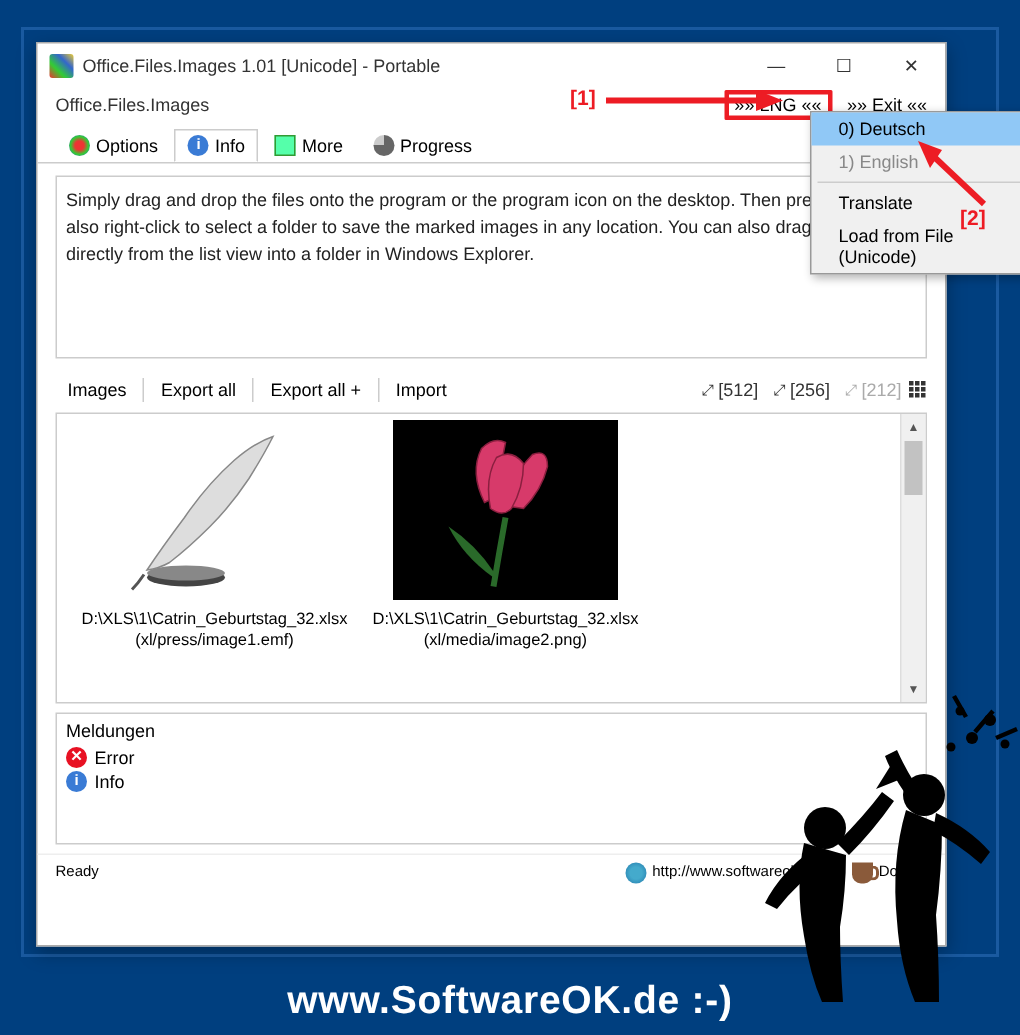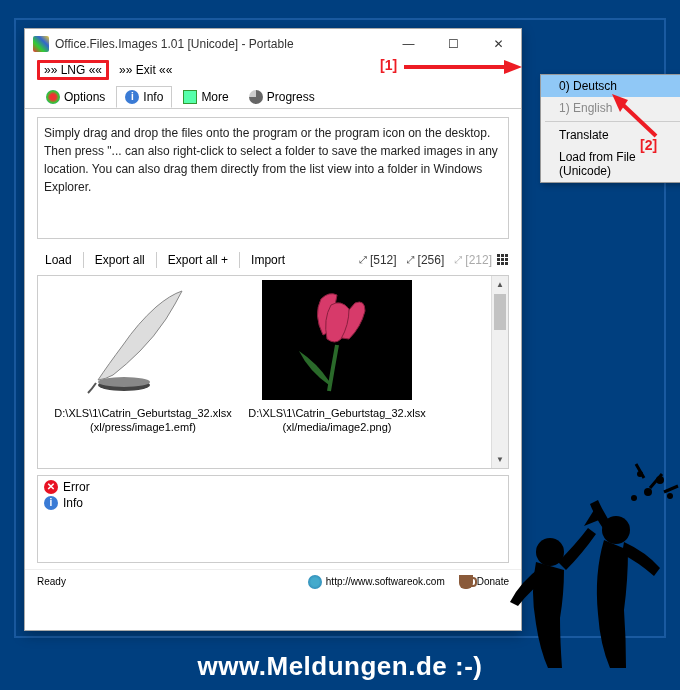--- a/index.html
+++ b/index.html
@@ -1,18 +1,18 @@
 <!DOCTYPE html>
 <html><head>
 <meta charset="utf-8">
 <style>
 * { box-sizing: border-box; margin: 0; padding: 0; font-family: "Segoe UI", Tahoma, sans-serif; }
 body { width: 680px; height: 690px; background: #003f7f; overflow: hidden; position: relative; }
 .outer-frame { position: absolute; left: 14px; top: 18px; width: 652px; height: 620px; border: 2px solid #1a5aa0; }
-.window { position: absolute; left: 8px; top: 8px; width: 498px; height: 603px; background: #fff; border: 1px solid #aaa; box-shadow: 0 4px 12px rgba(0,0,0,0.3); }
+.window { position: absolute; left: 8px; top: 8px; width: 607px; height: 603px; background: #fff; border: 1px solid #aaa; box-shadow: 0 4px 12px rgba(0,0,0,0.3); }
 .titlebar { display: flex; align-items: center; height: 30px; padding: 0 0 0 8px; font-size: 12px; color: #333; }
 .titlebar .app-icon { width: 16px; height: 16px; margin-right: 6px; display: inline-block; background: linear-gradient(45deg,#e33,#3c3,#36c,#ec3); border-radius: 2px; }
 .titlebar .title-text { flex: 1; }
 .win-btn { width: 45px; height: 30px; display: flex; align-items: center; justify-content: center; font-size: 12px; }
 .menu-row { display: flex; align-items: center; height: 22px; padding: 0 12px; font-size: 12px; }
 .menu-row .subtitle { flex: 1; color: #333; }
 .lng-btn { padding: 0 4px; margin-right: 10px; color: #000; }
 .exit-btn { color: #000; }
 .lng-highlight { border: 3px solid #ed1c24; border-radius: 1px; padding: 0 4px; position: relative; z-index: 5; }
 .tabbar { display: flex; align-items: center; height: 28px; padding: 4px 12px 0 12px; border-bottom: 1px solid #ccc; font-size: 12px; gap: 2px; }
@@ -88,20 +88,21 @@
 
     <div class="titlebar">
       <span class="app-icon"></span>
       <span class="title-text">Office.Files.Images 1.01 [Unicode] - Portable</span>
       <div class="win-btn">—</div>
       <div class="win-btn">☐</div>
       <div class="win-btn close-btn">✕</div>
     </div>
 
     <div class="menu-row">
+      <span class="subtitle">Office.Files.Images</span>
       <span class="lng-btn lng-highlight">»» LNG ««</span>
       <span class="exit-btn">»» Exit ««</span>
     </div>
 
     <div class="tabbar">
       <div class="tab">
           <span class="tab-icon opt-icon"></span>
           <span>Options</span>
         </div>
       <div class="tab active">
@@ -116,21 +117,21 @@
           <span class="tab-icon prog-icon"></span>
           <span>Progress</span>
         </div>
     </div>
 
     <div class="info-box">
       <p>Simply drag and drop the files onto the program or the program icon on the desktop. Then press "... can also right-click to select a folder to save the marked images in any location. You can also drag them directly from the list view into a folder in Windows Explorer.</p>
     </div>
 
     <div class="toolbar">
-      <span class="tbtn">Load</span>
+      <span class="tbtn">Images</span>
         <span class="sep"></span>
       <span class="tbtn">Export all</span>
         <span class="sep"></span>
       <span class="tbtn">Export all +</span>
         <span class="sep"></span>
       <span class="tbtn">Import</span>
       <span class="spacer"></span>
       <span class="zoom-btn">
           <span class="zoom-icon">⤢</span>
           <span>[512]</span>
@@ -177,20 +178,21 @@
         </div>
       </div>
       <div class="vscroll">
         <div class="arrow up">▲</div>
         <div class="track-thumb"></div>
         <div class="arrow down">▼</div>
       </div>
     </div>
 
     <div class="msg-box">
+      <div class="msg-title">Meldungen</div>
       <div class="msg-row">
           <span class="msg-icon err-icon">✕</span>
           <span>Error</span>
         </div>
       <div class="msg-row">
           <span class="msg-icon info2-icon">i</span>
           <span>Info</span>
         </div>
     </div>
 
@@ -242,13 +244,13 @@
     <path d="M120 92 L130 76 L140 84 Z"></path>
     <circle cx="184" cy="58" r="4"></circle>
       <circle cx="196" cy="46" r="4"></circle>
       <circle cx="176" cy="40" r="3"></circle>
     <circle cx="206" cy="62" r="3"></circle>
       <circle cx="170" cy="64" r="3"></circle>
     <path d="M186 54 L198 40 M180 44 L172 30 M200 58 L214 52" stroke="#000" stroke-width="3"></path>
   </g>
 </svg>
 
-<div class="caption">www.Meldungen.de :-)</div>
+<div class="caption">www.SoftwareOK.de :-)</div>
 
 </body></html>

